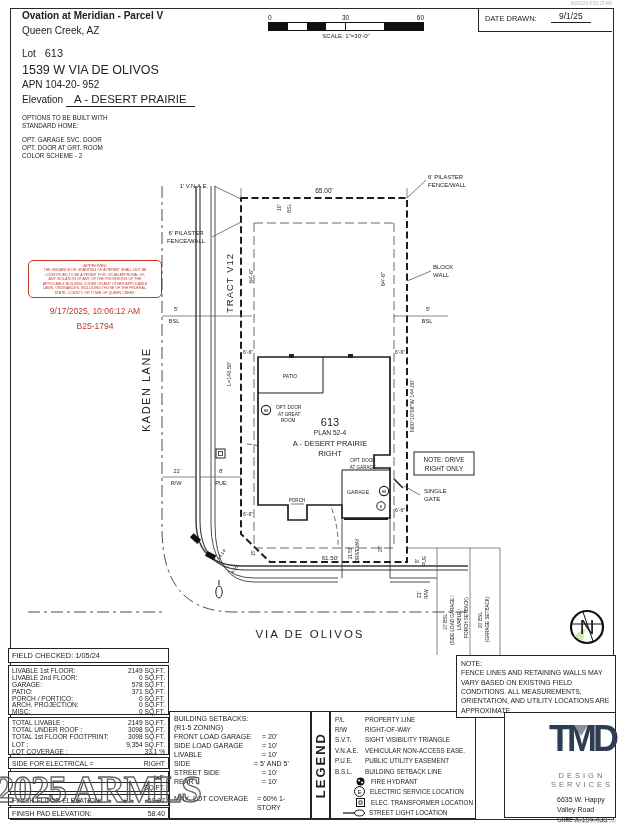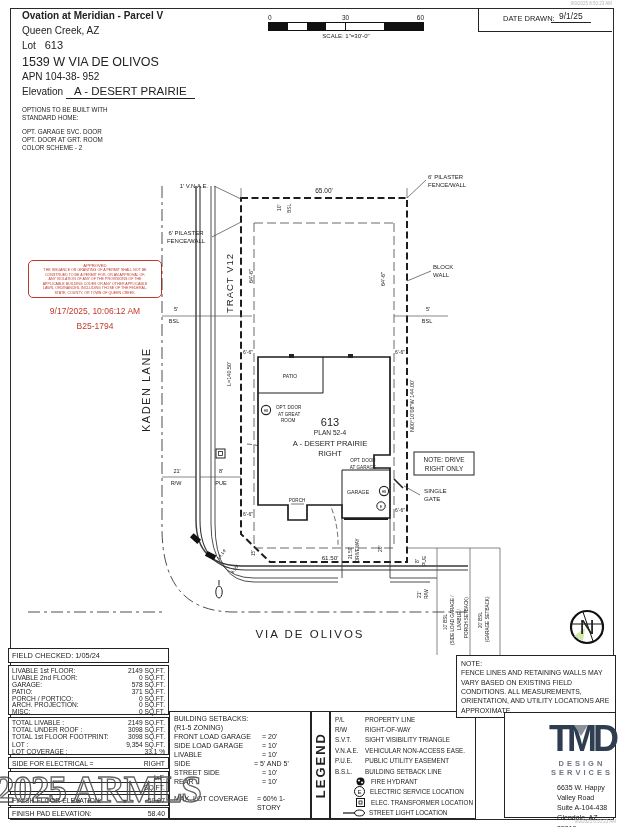--- a/index.html
+++ b/index.html
@@ -29,26 +29,26 @@
 
 <div id="page">
 
   <div class="abs frame" style="left:10px;top:8px;width:602px;height:810px;"></div>
 
   <div class="abs" style="right:12px;top:1px;font-size:4.5px;color:#b5b5b5;">9/9/2025 8:50:23 AM</div>
 
   <div class="abs hdr" style="left:22px;top:11px;">
     <div style="font-size:10px;font-weight:bold;">Ovation at Meridian - Parcel V</div>
     <div style="font-size:10px;margin-top:4px;">Queen Creek, AZ</div>
-    <div style="font-size:10px;margin-top:4px;">
+    <div style="font-size:10px;margin-top:12px;">
       <span>Lot</span>
       <span style="font-size:11px;margin-left:6px;">613</span>
     </div>
     <div style="font-size:12.5px;margin-top:4px;">1539 W VIA DE OLIVOS</div>
-    <div style="font-size:10px;margin-top:3px;">APN 104-38- 952</div>
+    <div style="font-size:10px;margin-top:3px;">APN 104-20- 952</div>
     <div style="font-size:10px;margin-top:3px;">
       <span>Elevation</span>
       <span class="u" style="font-size:11.5px;">A - DESERT PRAIRIE</span>
     </div>
     <div style="font-size:6.3px;margin-top:8px;line-height:1.3;">
       <div>OPTIONS TO BE BUILT WITH</div>
       <div>STANDARD HOME:</div>
     </div>
     <div style="font-size:6.3px;margin-top:6px;line-height:1.3;">
       <div>OPT. GARAGE SVC. DOOR</div>
@@ -68,21 +68,21 @@
       <div class="scalecell" style="width:19px;background:#fff;"></div>
       <div class="scalecell" style="width:19px;background:#111;"></div>
       <div class="scalecell" style="width:19px;background:#fff;"></div>
       <div class="scalecell" style="width:39px;background:#fff;border-left:1px solid #111;"></div>
       <div class="scalecell" style="width:39px;background:#111;"></div>
     </div>
     <div style="text-align:center;font-size:6px;margin-top:2px;">SCALE: 1"=30'-0"</div>
   </div>
 
   <div class="abs" style="left:478px;top:8px;width:134px;height:24px;border-left:1.2px solid #222;border-bottom:1.2px solid #222;box-sizing:border-box;">
-    <span class="abs" style="left:24px;top:6px;font-size:7.5px;">DATE DRAWN:</span>
+    <span class="abs" style="left:6px;top:6px;font-size:7.5px;">DATE DRAWN:</span>
     <span class="abs u" style="left:72px;top:3px;font-size:8.5px;">9/1/25</span>
   </div>
 
   <div class="abs" style="left:28px;top:260px;width:134px;">
     <div class="stamp">
       <div style="font-size:4.2px;">APPROVED</div>
       <div>THE ISSUANCE OR GRANTING OF A PERMIT SHALL NOT BE</div>
       <div>CONSTRUED TO BE A PERMIT FOR, OR AN APPROVAL OF,</div>
       <div>ANY VIOLATION OF ANY OF THE PROVISIONS OF THE</div>
       <div>APPLICABLE BUILDING CODES OR ANY OTHER APPLICABLE</div>
@@ -434,21 +434,21 @@
   <div class="abs box" style="left:456px;top:655px;width:160px;height:63px;font-size:6.9px;padding:3px 4px;line-height:1.35;">
     <div>NOTE:</div>
     <div>FENCE LINES AND RETAINING WALLS MAY VARY BASED ON EXISTING FIELD CONDITIONS.  ALL MEASUREMENTS, ORIENTATION, AND UTILITY LOCATIONS ARE APPROXIMATE.</div>
   </div>
 
   <div class="abs" style="left:504px;top:712px;width:112px;height:106px;border:1.6px solid #222;box-sizing:border-box;background:#fff;text-align:left;padding-left:44px;">
     <div style="position:relative;width:100%;text-align:center;margin-top:8px;">
       <span class="tmdletters">TMD</span>
       <span style="position:absolute;left:50%;top:4px;margin-left:-8px;width:0;height:0;border-left:7px solid transparent;border-right:7px solid transparent;border-top:11px solid #8a9199;"></span>
     </div>
-    <div style="text-align:center;font-size:7.5px;letter-spacing:3px;color:#6b7480;margin-top:2px;font-weight:bold;">DESIGN SERVICES</div>
+    <div style="text-align:center;font-size:7.5px;letter-spacing:3px;color:#6b7480;margin-top:14px;">DESIGN SERVICES</div>
     <div style="font-size:7px;line-height:1.45;margin:6px 0 0 8px;">
       <div>6635 W. Happy Valley Road</div>
       <div>Suite A-104-438</div>
       <div>Glendale, AZ 85310</div>
       <div>(602) 882-5419</div>
     </div>
   </div>
 
   <div class="abs wm" style="left:-4px;top:768px;">2025 ARMLS</div>
 

